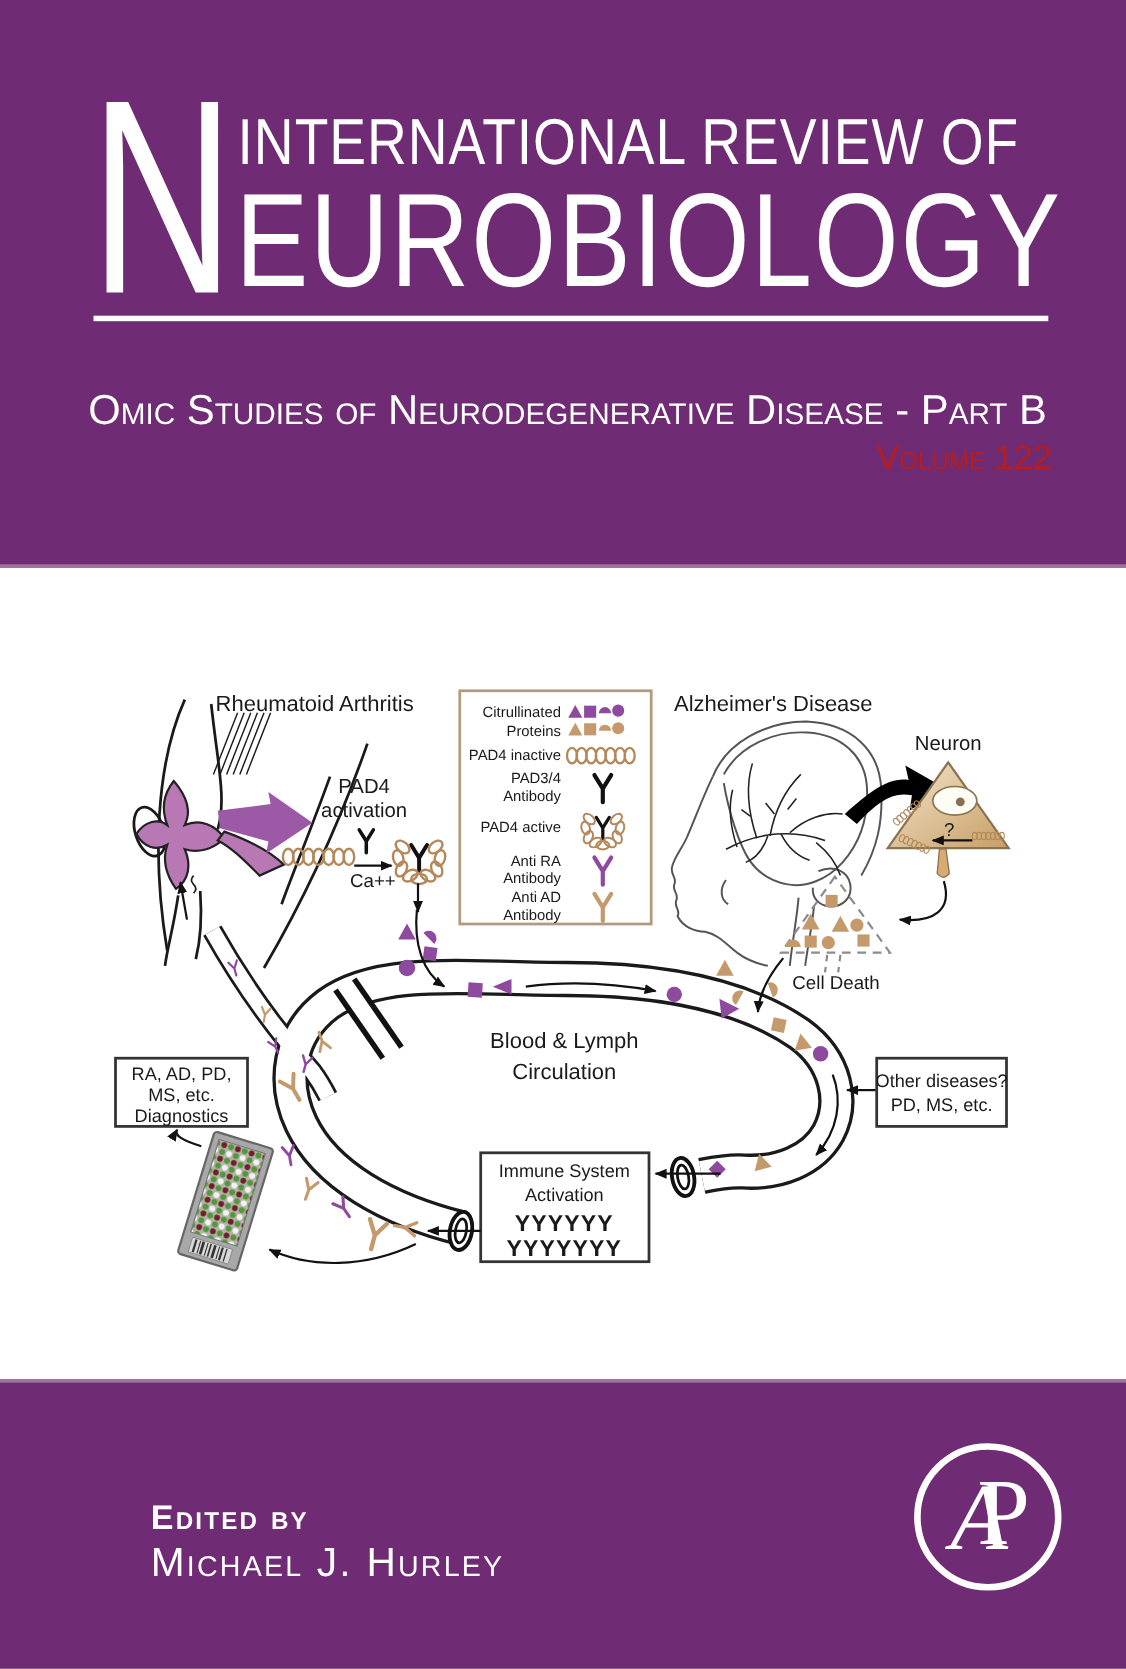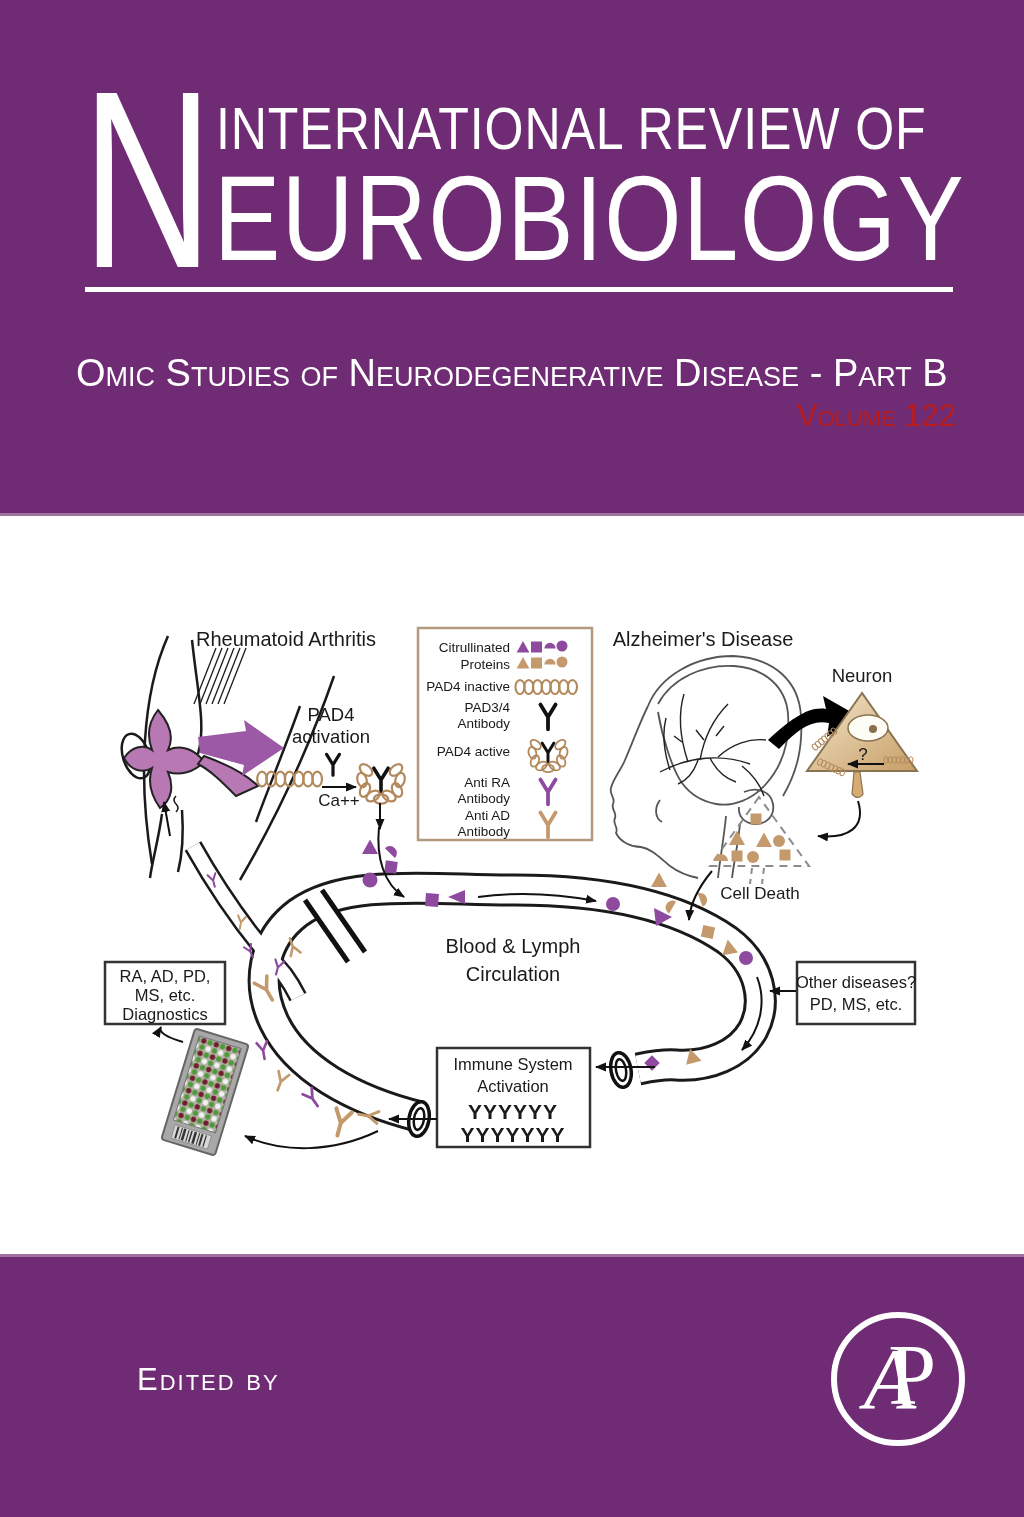--- a/index.html
+++ b/index.html
@@ -10,23 +10,23 @@
   .band-bottom{position:absolute;left:0;top:1254px;width:1024px;height:263px;background:#6f2b73;
             border-top:3px solid #9f72a0;}
   .big-n{position:absolute;left:82px;top:54px;font-size:252px;line-height:1;color:#fff;
          transform:scaleX(.72);transform-origin:0 0;}
   .t-top{position:absolute;left:216px;top:100px;font-size:59px;line-height:1;color:#fff;
          transform:scaleX(.85);transform-origin:0 0;letter-spacing:1px;white-space:nowrap;}
   .t-main{position:absolute;left:214px;top:158px;font-size:121px;line-height:1;color:#fff;
          transform:scaleX(.82);transform-origin:0 0;letter-spacing:2px;white-space:nowrap;}
   .rule{position:absolute;left:85px;top:287px;width:868px;height:5px;background:#fff;}
   .subtitle{position:absolute;left:76px;top:352px;width:880px;color:#fff;font-size:38px;
-            font-variant:small-caps;text-align:left;white-space:nowrap;}
+            font-variant:small-caps;text-align:center;white-space:nowrap;}
   .volume{position:absolute;right:68px;top:398px;color:#b91c1c;font-size:31px;font-variant:small-caps;}
-  .edited{position:absolute;left:137px;top:1362px;color:#fff;font-size:31px;font-variant:small-caps;letter-spacing:2px;}
+  .edited{position:absolute;left:137px;top:1362px;color:#fff;font-size:31px;font-variant:small-caps;letter-spacing:2px;font-weight:bold;}
   .editor{position:absolute;left:137px;top:1400px;color:#fff;font-size:37px;font-variant:small-caps;letter-spacing:2px;}
   .ap{position:absolute;left:831px;top:1312px;width:134px;height:134px;border:6px solid #fff;
       border-radius:50%;box-sizing:border-box;color:#fff;
       font-family:"Liberation Serif",serif;display:flex;align-items:center;justify-content:center;}
   .ap .a{font-size:86px;font-style:italic;transform:translate(4px,0px);}
   .ap .p{font-size:86px;margin-left:-24px;transform:translate(0,-4px);}
   .diagram{position:absolute;left:0;top:516px;width:1024px;height:740px;}
   
   text{font-family:"Liberation Sans",sans-serif;fill:#1a1a1a;}
   .tc{text-anchor:middle}.tr{text-anchor:end}
@@ -320,18 +320,19 @@
       <text class="tc f16" x="513" y="1092">Activation</text>
       <text class="yrow" x="513" y="1119" fill="#c49a6c">YYYYYY</text>
       <text class="yrow" x="513" y="1142" fill="#8e4a9e">YYYYYYY</text>
       <path class="ln" d="M655,1067 L596,1067" marker-end="url(#mA)"></path>
       <path class="ln" d="M437,1119 L389,1119" marker-end="url(#mA)"></path>
     </g>
   </svg>
 
   <div class="band-bottom"></div>
   <div class="edited">Edited by</div>
+  <div class="editor">Michael J. Hurley</div>
   <div class="ap">
     <span class="a">A</span>
     <span class="p">P</span>
   </div>
 
 </div>
 
 </body></html>

